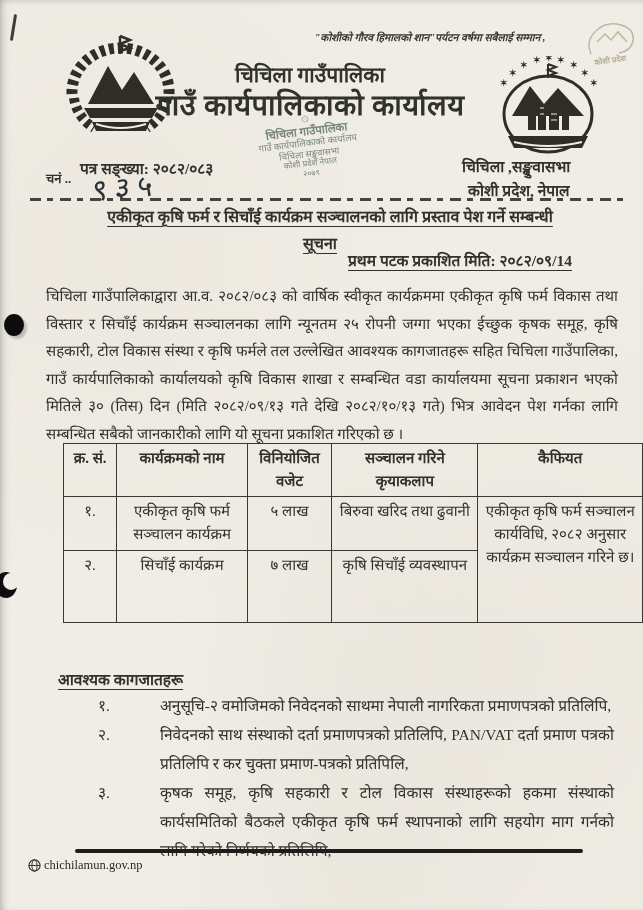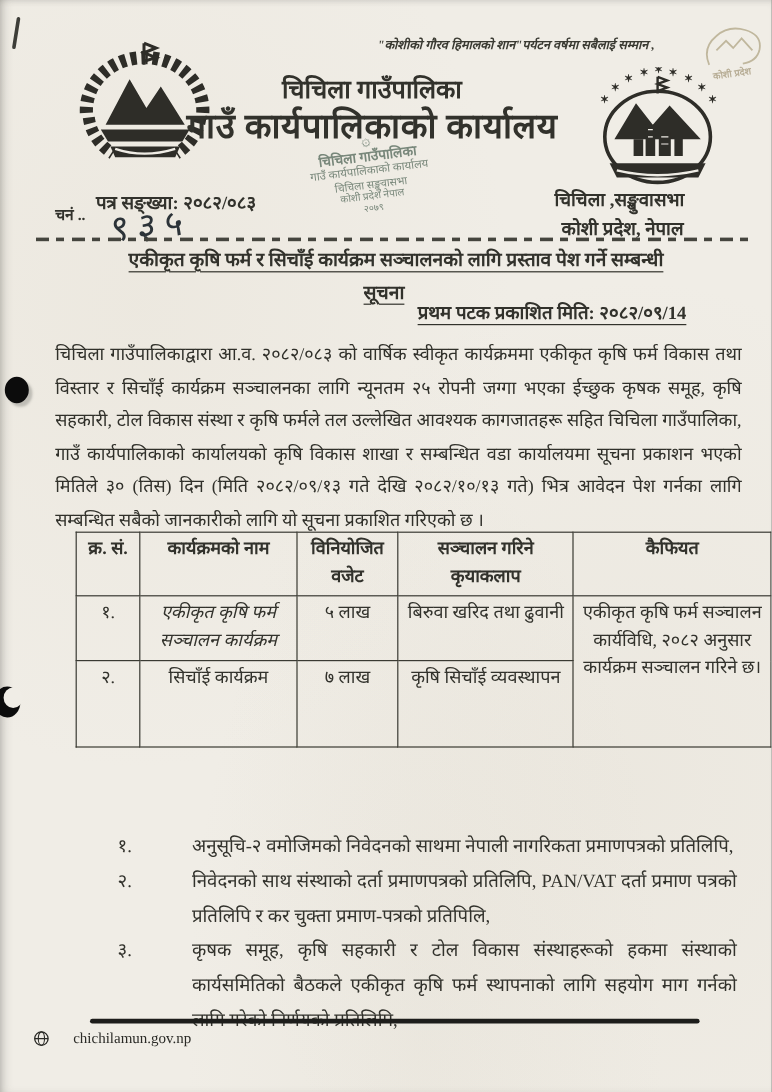--- a/index.html
+++ b/index.html
@@ -58,30 +58,30 @@
   
   .hole-top{left:4px;top:314px;width:20px;height:22px;background:#0c0c0c;border-radius:50%;box-shadow:3px 3px 2px rgba(120,120,115,.4);}
   .hole-bottom{left:-5px;top:572px;width:22px;height:26px;background:#0c0c0c;border-radius:50%;}
   .hole-bottom .bite{position:absolute;left:8px;top:1px;width:16px;height:17px;background:#f0ede6;border-radius:50%;}
   
   .prog-table{left:63px;top:443px;border-collapse:collapse;table-layout:fixed;}
   .prog-table th,.prog-table td{border:1.6px solid #3a3a33;padding:3px 7px;font-size:15px;line-height:23px;vertical-align:top;text-align:center;font-weight:400;}
   .prog-table th{font-weight:600;}
   .c-sn{width:40px;} .c-name{width:120px;} .c-budget{width:70px;} .c-act{width:137px;} .c-rem{width:157px;}
   .row-h{height:44px;} .row-1{height:54px;} .row-2{height:72px;}
-  .name-just{text-align:justify;font-style:italic;}
+  .name-just{text-align:justify;}
   
   .docs-heading{left:58px;top:668px;font-size:15.5px;font-weight:700;}
   .docs-list{left:98px;top:691px;width:516px;font-size:15.5px;line-height:29px;}
   .doc-item{display:flex;align-items:flex-start;}
   .doc-num{flex:0 0 auto;padding-right:2px;}
   .doc-text{text-align:justify;margin-left:48px;}
   
   .footer-rule{left:75px;top:849px;width:508px;height:3.5px;background:#1d1d1b;border-radius:2px;}
-  .footer-web{left:28px;top:858px;font-size:12.5px;color:#2a2a26;display:flex;align-items:center;gap:20px;}
+  .footer-web{left:28px;top:858px;font-size:12.5px;color:#2a2a26;display:flex;align-items:center;gap:3px;}
   .footer-mail{left:228px;top:856px;font-size:12.5px;color:#2a2a26;display:flex;align-items:center;gap:3px;}
   .icon-inline{display:inline-block;line-height:0;}
 </style>
 </head>
 <body>
 
 <div class="page">
 
   <div class="abs pen-mark"></div>
 
@@ -196,20 +196,21 @@
       </tr>
       <tr class="row-2">
         <td>२.</td>
         <td>सिचाँई कार्यक्रम</td>
         <td>७ लाख</td>
         <td>कृषि सिचाँई व्यवस्थापन</td>
       </tr>
     </tbody>
   </table>
 
+  <div class="abs docs-heading"><span class="u">आवश्यक कागजातहरू</span></div>
   <div class="abs docs-list">
     <div class="doc-item">
       <span class="doc-num">१.</span>
       <span class="doc-text">अनुसूचि-२ वमोजिमको निवेदनको साथमा नेपाली नागरिकता प्रमाणपत्रको प्रतिलिपि,</span>
     </div>
     <div class="doc-item">
       <span class="doc-num">२.</span>
       <span class="doc-text">निवेदनको साथ संस्थाको दर्ता प्रमाणपत्रको प्रतिलिपि, PAN/VAT दर्ता प्रमाण पत्रको प्रतिलिपि र कर चुक्ता प्रमाण-पत्रको प्रतिपिलि,</span>
     </div>
     <div class="doc-item">

